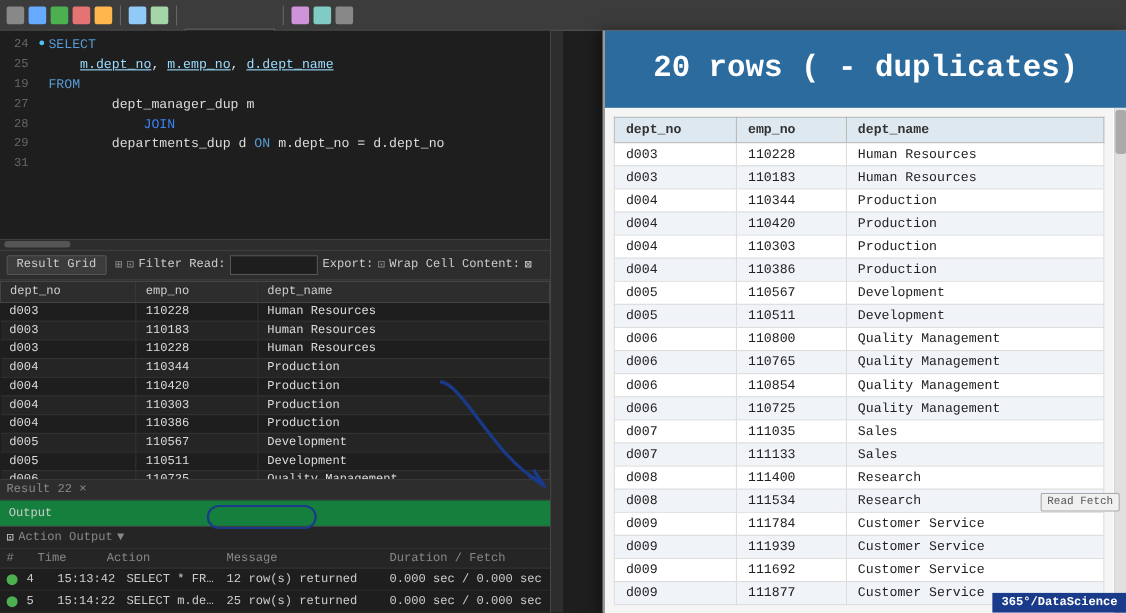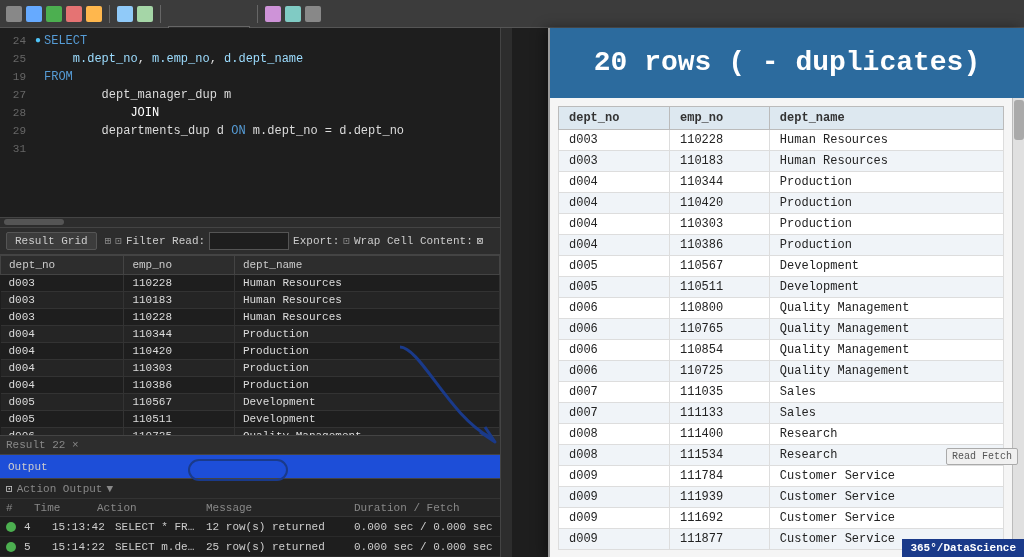--- a/index.html
+++ b/index.html
@@ -81,24 +81,24 @@
     .line-dot.blue { color: #4fc3f7; }
 
     .line-content {
       color: #dcdcdc;
       font-size: 12px;
       white-space: pre;
     }
 
     .kw-select { color: #569cd6; }
     .kw-from { color: #569cd6; }
-    .kw-join { color: #ffffff; }
+    .kw-join { color: #3b82f6; }
     .kw-on { color: #569cd6; }
     .kw-order { color: #569cd6; }
-    .col-name { color: #9cdcfe; }
+    .col-name { color: #9cdcfe; text-decoration: underline; }
 
     .cursor-line { background: #2a2a2a; }
 
     
     .result-toolbar {
       background: #2d2d2d;
       height: 28px;
       display: flex;
       align-items: center;
       padding: 0 6px;
@@ -175,21 +175,21 @@
       border-top: 1px solid #444;
     }
 
     
     .output-panel {
       background: #1e1e1e;
       border-top: 1px solid #444;
     }
 
     .output-header {
-      background: #1d4ed8;
+      background: #15803d;
       height: 24px;
       display: flex;
       align-items: center;
       padding: 0 8px;
       border-bottom: 1px solid #444;
     }
 
     .output-tab {
       color: #ccc;
       font-size: 11px;

